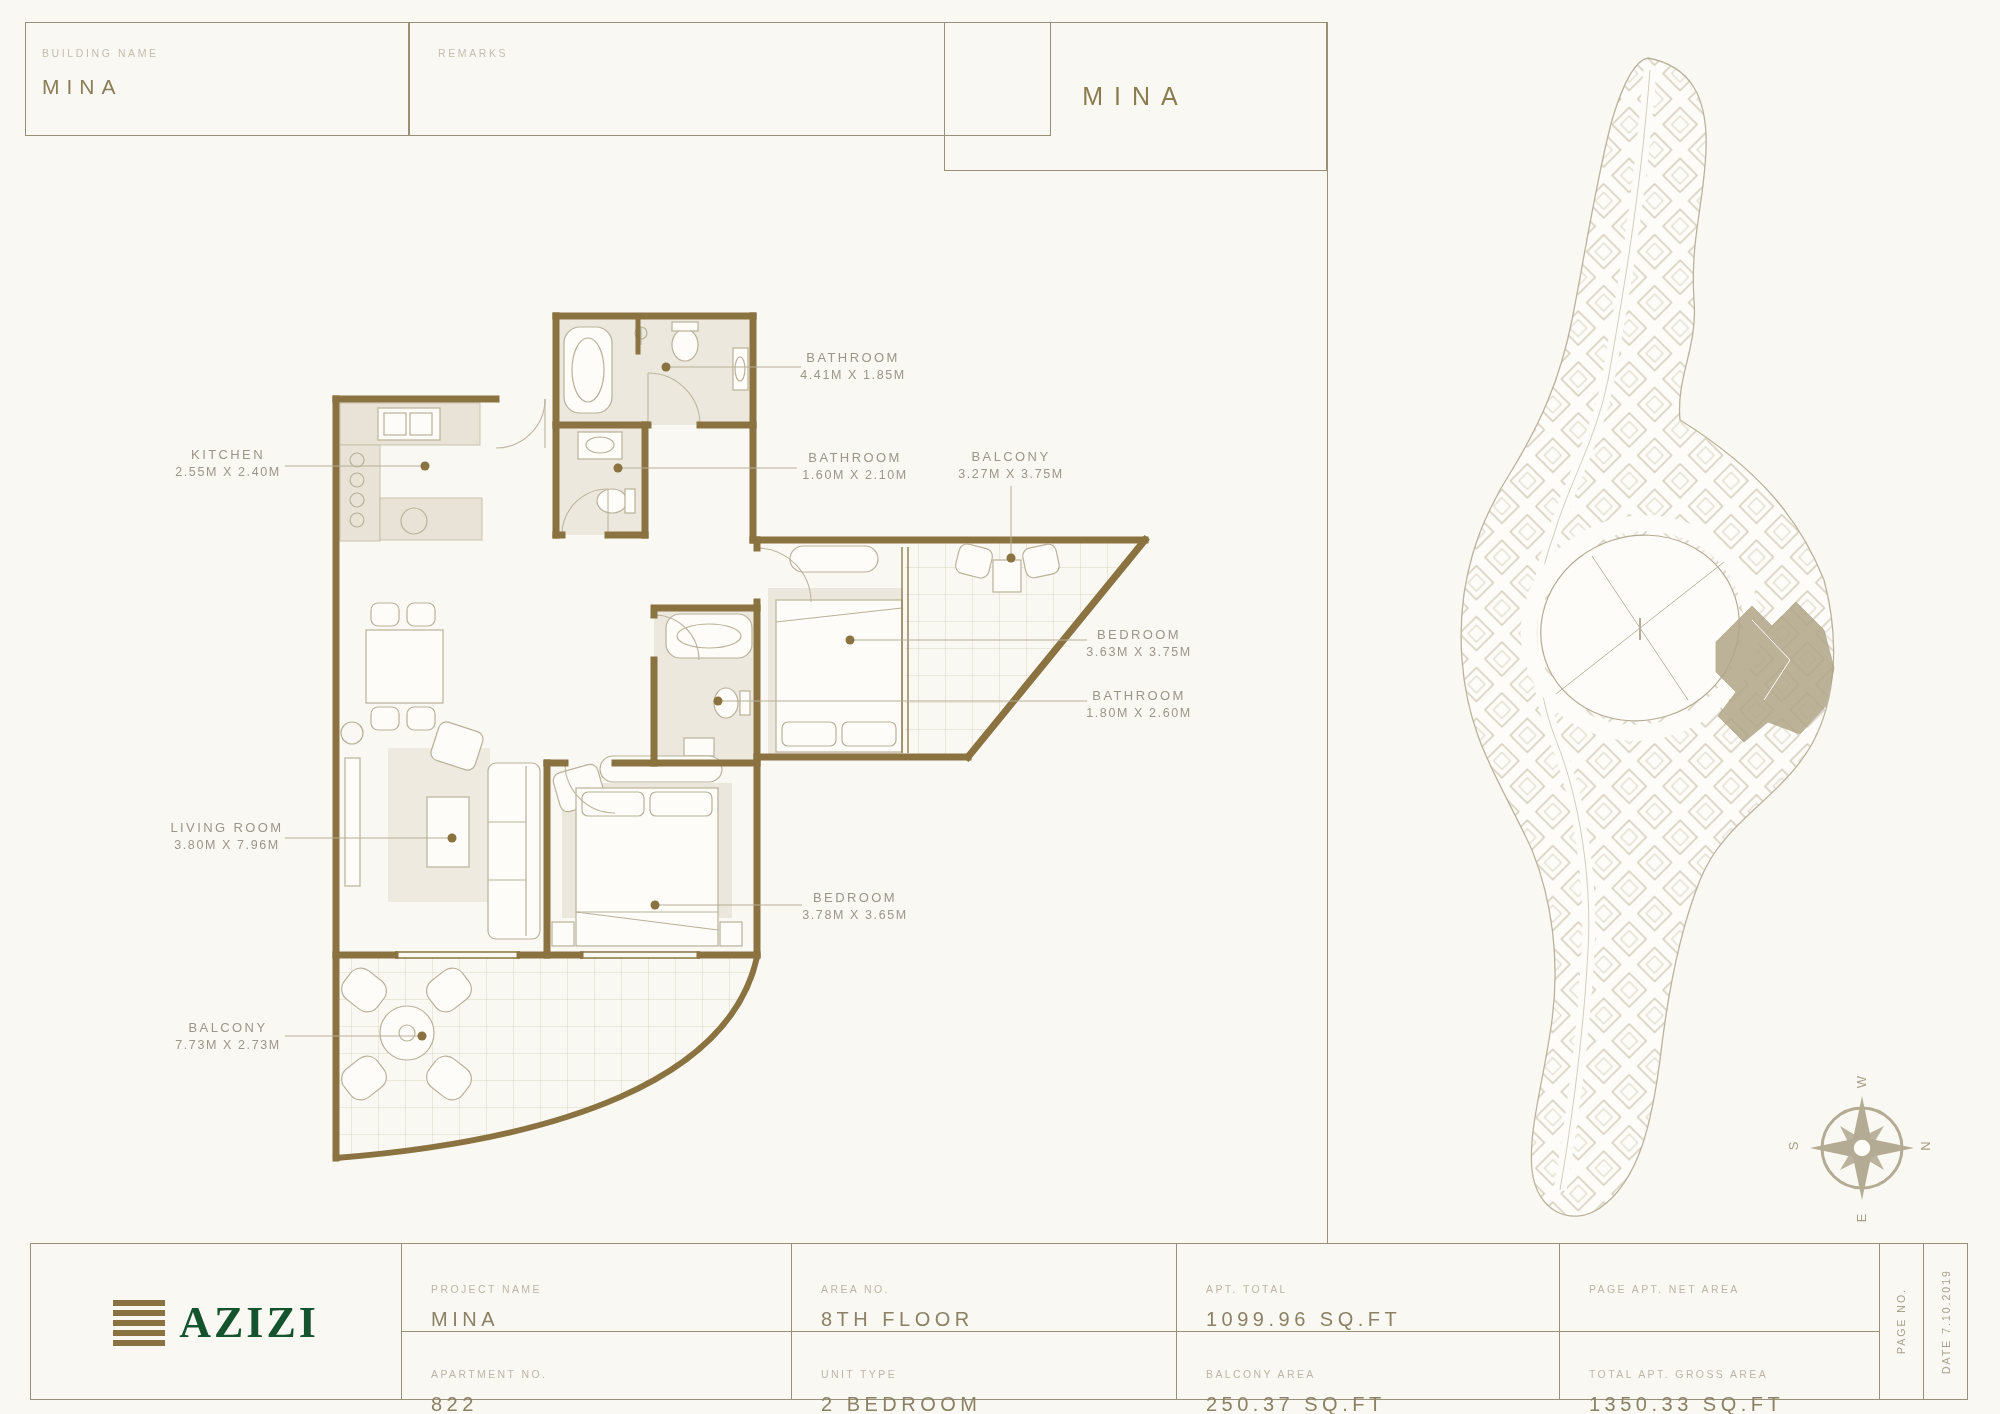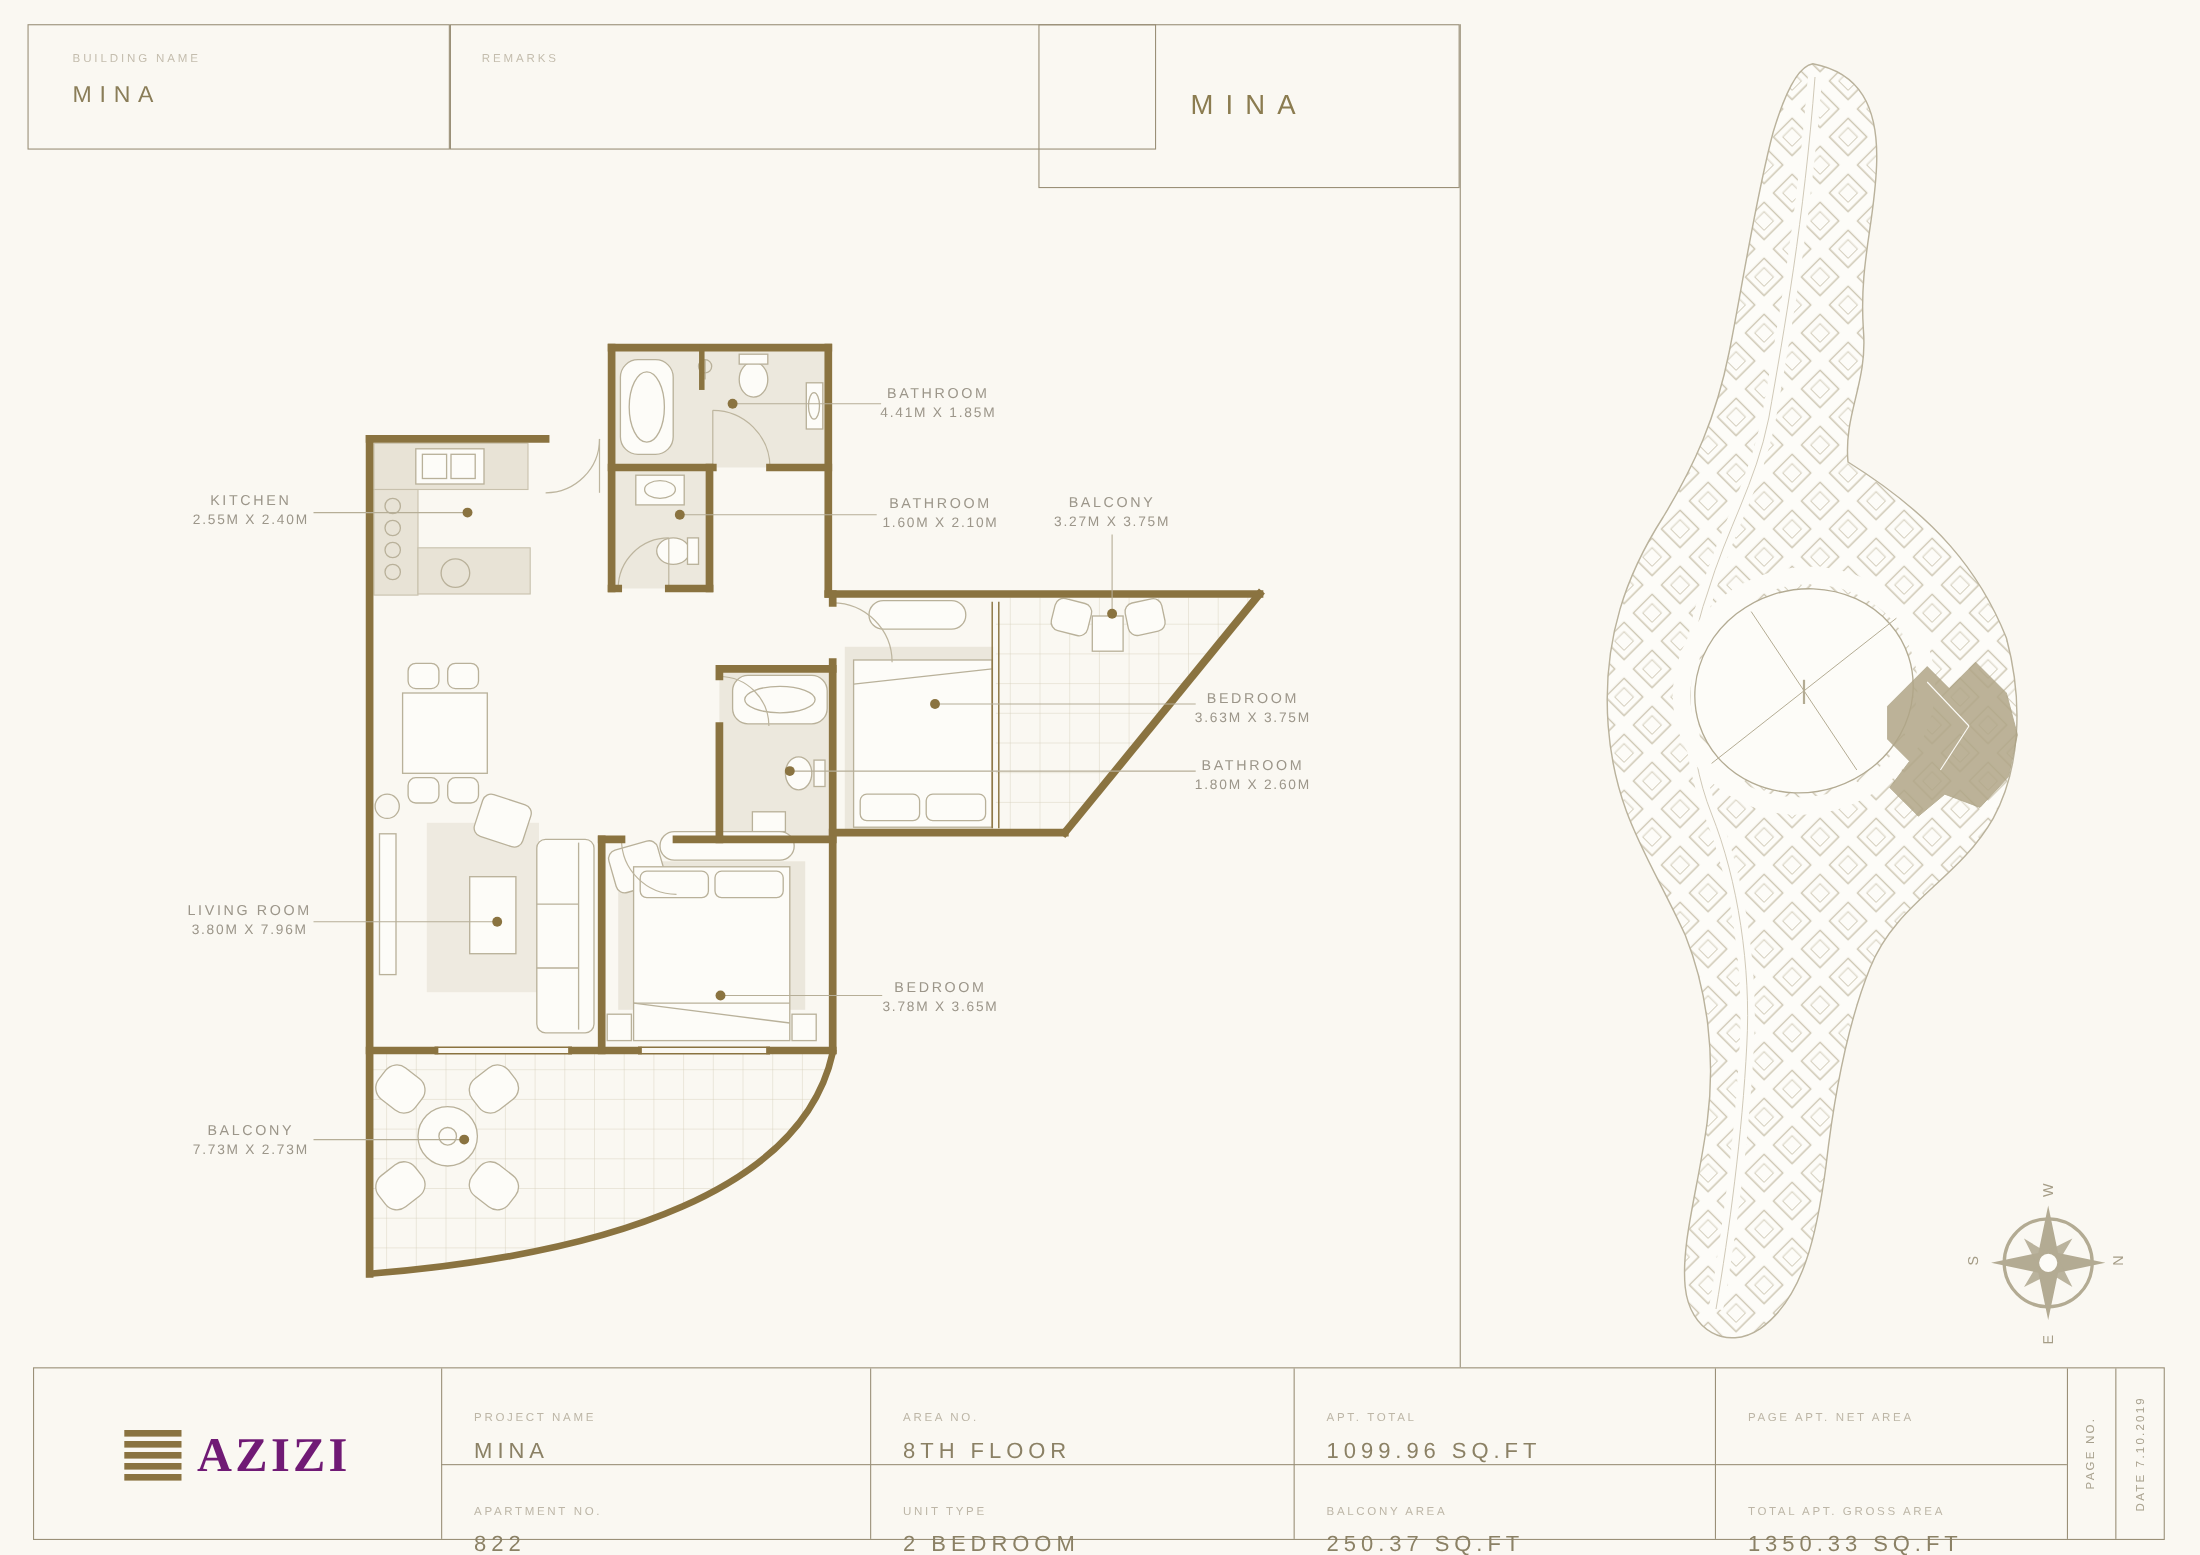--- a/index.html
+++ b/index.html
@@ -28,28 +28,28 @@
   .fval{font-size:20px;letter-spacing:4.5px;color:#8b8165;margin-top:13px;}
   .vtext{
     position:absolute;top:0;height:100%;display:flex;align-items:center;justify-content:center;
     writing-mode:vertical-rl;transform:rotate(180deg);
     font-size:10.5px;letter-spacing:2px;color:#a8a18e;
   }
   
   .logo{position:absolute;left:0;top:0;width:370px;height:157px;display:flex;align-items:center;justify-content:center;gap:14px;}
   .bars{display:flex;flex-direction:column;gap:4px;}
   .bars span{display:block;width:52px;height:6px;background:#8a7340;}
-  .logotext{font-family:"Liberation Serif",serif;font-size:44px;font-weight:600;letter-spacing:3px;color:#701a75;line-height:1;}
+  .logotext{font-family:"Liberation Serif",serif;font-size:44px;font-weight:600;letter-spacing:3px;color:#14532d;line-height:1;}
   .divline{position:absolute;left:1327px;top:22px;width:1px;height:1221px;background:#9a9078;}
 </style>
 </head>
 <body>
 
 <div class="hbox" style="left:25px;top:22px;width:384px;height:114px;">
-  <div style="margin:24px 0 0 40px;">
+  <div style="margin:24px 0 0 16px;">
     <div class="tinylab">BUILDING NAME</div>
     <div class="hval">MINA</div>
   </div>
 </div>
 <div class="hbox" style="left:409px;top:22px;width:642px;height:114px;">
   <div style="margin:24px 0 0 28px;">
     <div class="tinylab">REMARKS</div>
   </div>
 </div>
 <div class="hbox" style="left:944px;top:22px;width:383px;height:149px;display:flex;align-items:center;justify-content:center;">

